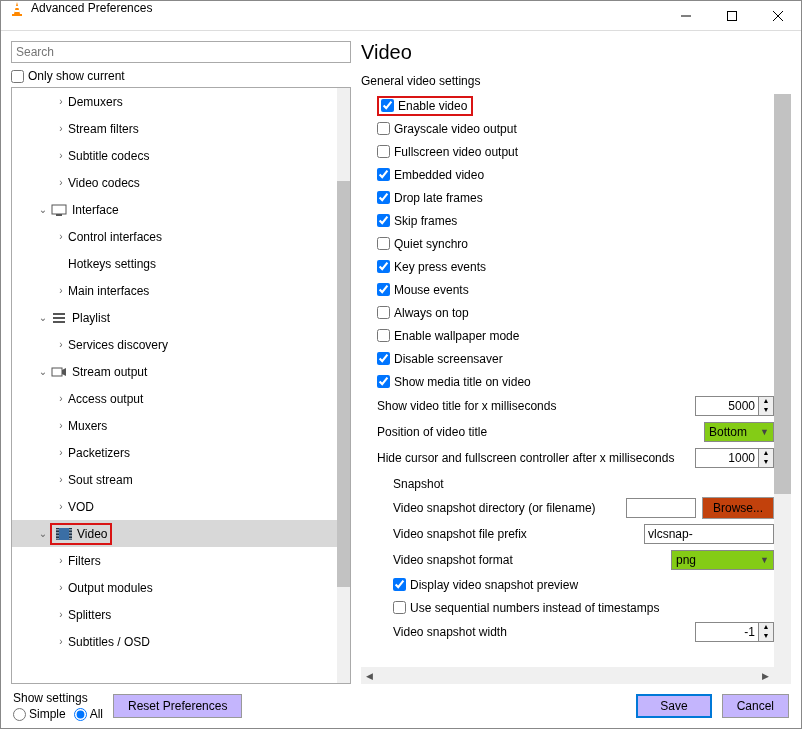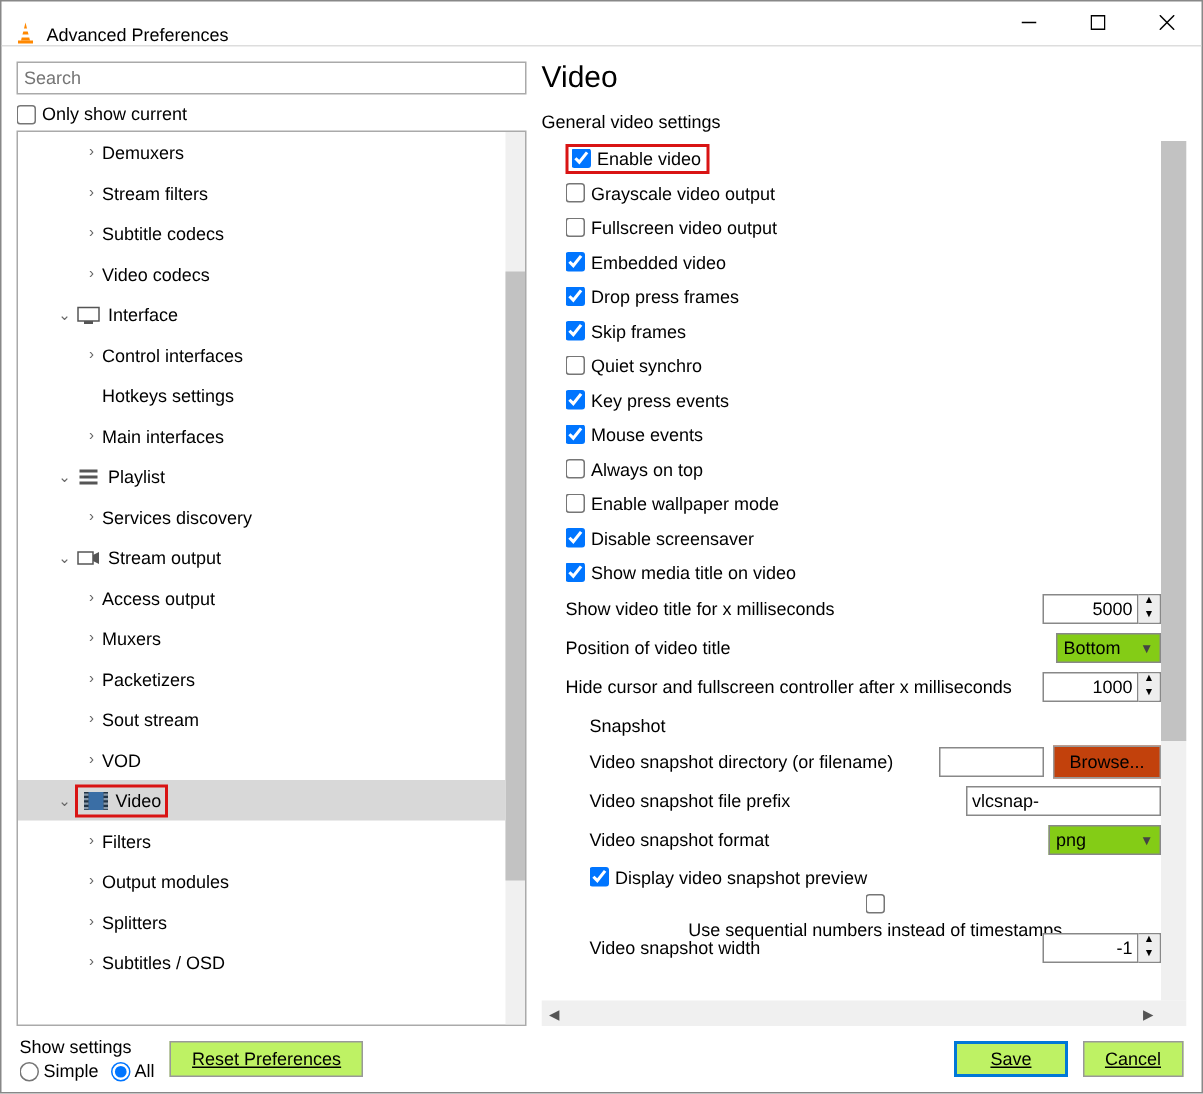--- a/index.html
+++ b/index.html
@@ -1,19 +1,19 @@
 <!DOCTYPE html>
 <html><head>
 <meta charset="utf-8">
 <style>
 * { box-sizing: border-box; margin: 0; padding: 0; font-family: "Segoe UI", Tahoma, sans-serif; font-size: 12px; }
 body { background: #fff; width: 802px; height: 729px; overflow: hidden; border: 1px solid #888; }
 
 
-.titlebar { height: 30px; display: flex; align-items: flex-end; padding-left: 8px; border-bottom: 1px solid #ddd; }
+.titlebar { height: 30px; display: flex; align-items: flex-start; padding-left: 8px; border-bottom: 1px solid #ddd; }
 .titlebar .app-icon { width: 16px; height: 16px; margin-right: 6px; display:inline-block; }
 .titlebar .title { flex: 1; }
 .win-controls { display: flex; }
 .win-btn { width: 46px; height: 30px; display:flex; align-items:center; justify-content:center; }
 
 
 .content { display:flex; height: calc(100% - 30px - 44px); padding: 10px 10px 0 10px; gap: 10px; }
 
 
 .left { width: 340px; display:flex; flex-direction:column; }
@@ -60,21 +60,21 @@
 .spin-btns div{height:9px; width:14px; font-size:7px; line-height:7px; text-align:center; background:#eee;}
 
 .group-label { margin: 6px 0 4px 0; }
 .indent-group { padding-left: 16px; }
 
 
 .footer { height:44px; display:flex; align-items:center; padding: 0 12px; gap:10px; }
 .show-settings { display:flex; flex-direction:column; gap:2px;}
 .radios { display:flex; gap:8px; align-items:center; }
 .radios label { display:flex; align-items:center; gap:3px; }
-.footer-btn { height:24px; border:1px solid #999; background:#bef264; padding:0 14px;text-decoration:underline; }
+.footer-btn { height:24px; border:1px solid #999; background:#c4b5fd; padding:0 14px; }
 .footer-btn.primary { border:2px solid #0078d7; padding:0 22px; }
 .footer .spacer { flex:1; }
 
 svg { display:block; }
 </style>
 </head>
 <body>
 
 <div class="titlebar">
   <span class="app-icon">
@@ -261,21 +261,21 @@
           <div class="check-row">
             <input type="checkbox" style="">
             <span>Fullscreen video output</span>
           </div>
           <div class="check-row">
             <input type="checkbox" checked="" style="">
             <span>Embedded video</span>
           </div>
           <div class="check-row">
             <input type="checkbox" checked="" style="">
-            <span>Drop press frames</span>
+            <span>Drop late frames</span>
           </div>
           <div class="check-row">
             <input type="checkbox" checked="" style="">
             <span>Skip frames</span>
           </div>
           <div class="check-row">
             <input type="checkbox" style="">
             <span>Quiet synchro</span>
           </div>
           <div class="check-row">
@@ -334,30 +334,30 @@
             <span class="lbl">Video snapshot directory (or filename)</span>
             <input class="text-input" style="width: 70px;">
             <button class="browse-btn">Browse...</button>
           </div>
           <div class="field-row indent-group">
             <span class="lbl">Video snapshot file prefix</span>
             <input class="text-input" value="vlcsnap-" style="width: 130px;">
           </div>
           <div class="field-row indent-group">
             <span class="lbl">Video snapshot format</span>
-            <div class="combo" style="width: 75px;">
+            <div class="combo" style="width: 103px;">
               <span>png</span>
               <span class="caret">▼</span>
             </div>
           </div>
           <div class="check-row" style="padding-left: 16px;">
             <input type="checkbox" checked="" style="">
             <span>Display video snapshot preview</span>
           </div>
-          <div class="check-row" style="padding-left: 16px; flex-direction: column;">
+          <div class="check-row" style="padding-left: 16px;">
             <input type="checkbox" style="">
             <span>Use sequential numbers instead of timestamps</span>
           </div>
           <div class="field-row indent-group">
             <span class="lbl">Video snapshot width</span>
             <div class="spin-wrap">
               <input class="spin-input" value="-1" style="">
               <div class="spin-btns">
                 <div>▲</div>
                 <div>▼</div>

